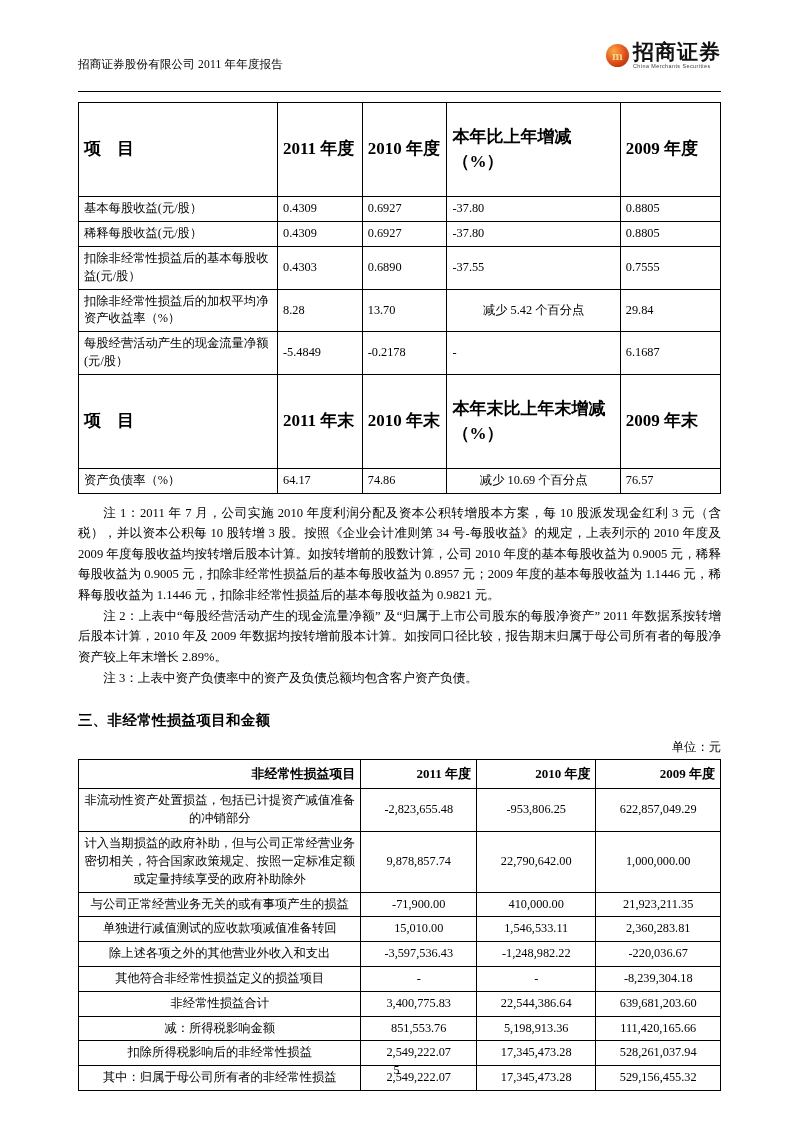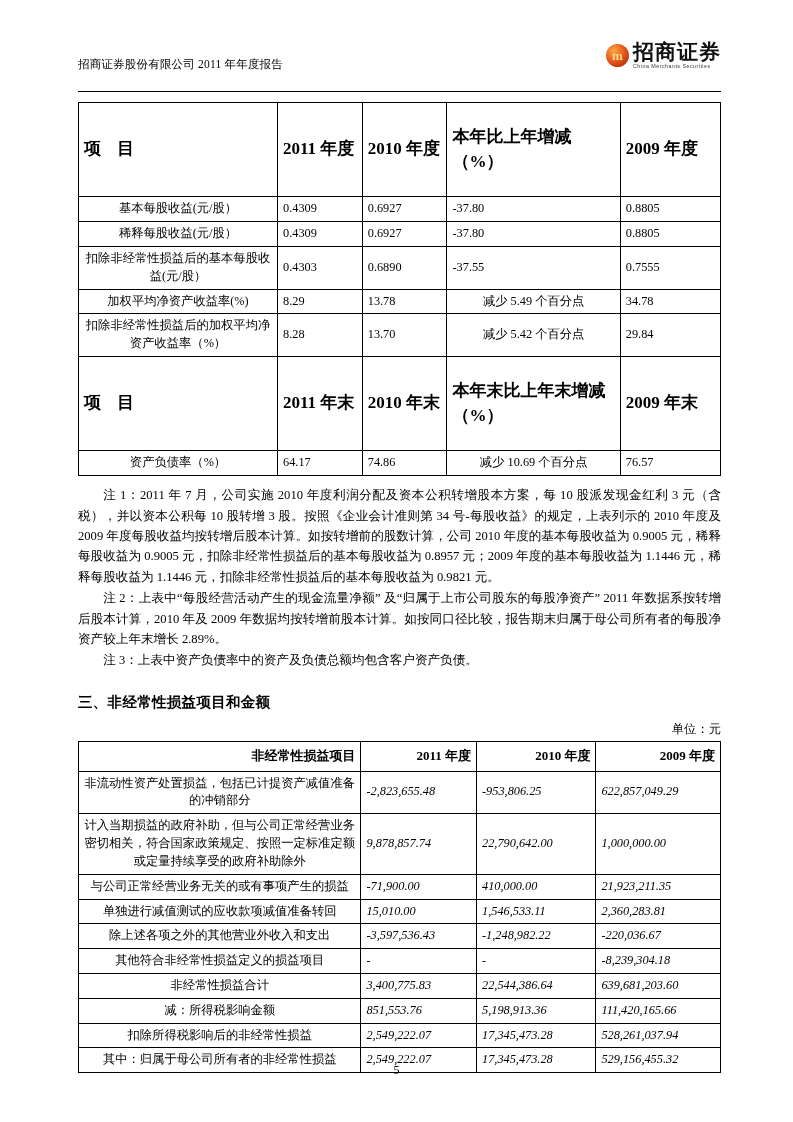--- a/index.html
+++ b/index.html
@@ -99,21 +99,21 @@
     line-height: 1.45;
     vertical-align: middle;
     font-weight: normal;
   }
   .tbl-a { margin-top: 10px; }
   .tbl-a .hdr td {
     font-weight: bold;
     font-size: 17px;
     padding: 22px 5px;
   }
-  .tbl-a .item { text-align: center; }
+  .tbl-a .item { text-align: left; }
   .tbl-a .num  { text-align: left; }
   .tbl-a .mid  { text-align: center; }
   .spacer-title { letter-spacing: 6px; }
 
   
   .note {
     font-size: 12.6px;
     line-height: 1.62;
     text-align: justify;
     text-justify: inter-ideograph;
@@ -137,21 +137,21 @@
     margin: 9px 0 3px 0;
   }
 
   .tbl-b .hdr td {
     text-align: right;
     font-weight: bold;
     font-size: 13px;
     padding: 5px;
   }
   .tbl-b .item { text-align: center; }
-  .tbl-b .num  { text-align: left; font-style: italic; }
+  .tbl-b .num  { text-align: center; }
 
   .page-num {
     position: absolute;
     left: 0; right: 0;
     bottom: 44px;
     text-align: center;
     font-size: 12px;
   }
 </style>
 </head>
@@ -202,32 +202,32 @@
           <td class="num">0.8805</td>
         </tr>
         <tr>
           <td class="item">扣除非经常性损益后的基本每股收益(元/股）</td>
           <td class="num">0.4303</td>
           <td class="num">0.6890</td>
           <td class="num">-37.55</td>
           <td class="num">0.7555</td>
         </tr>
         <tr>
-          <td class="item">加权平均净资产收益率(%)</td>
-          <td class="num">8.29</td>
-          <td class="num">13.78</td>
-          <td class="mid">减少 5.49 个百分点</td>
-          <td class="num">34.78</td>
-        </tr>
-        <tr>
           <td class="item">扣除非经常性损益后的加权平均净资产收益率（%）</td>
           <td class="num">8.28</td>
           <td class="num">13.70</td>
           <td class="mid">减少 5.42 个百分点</td>
           <td class="num">29.84</td>
+        </tr>
+        <tr>
+          <td class="item">每股经营活动产生的现金流量净额(元/股）</td>
+          <td class="num">-5.4849</td>
+          <td class="num">-0.2178</td>
+          <td class="num">-</td>
+          <td class="num">6.1687</td>
         </tr>
         <tr class="hdr">
           <td class="spacer-title">项 目</td>
           <td>2011 年末</td>
           <td>2010 年末</td>
           <td>本年末比上年末增减（%）</td>
           <td>2009 年末</td>
         </tr>
         <tr>
           <td class="item">资产负债率（%）</td>

